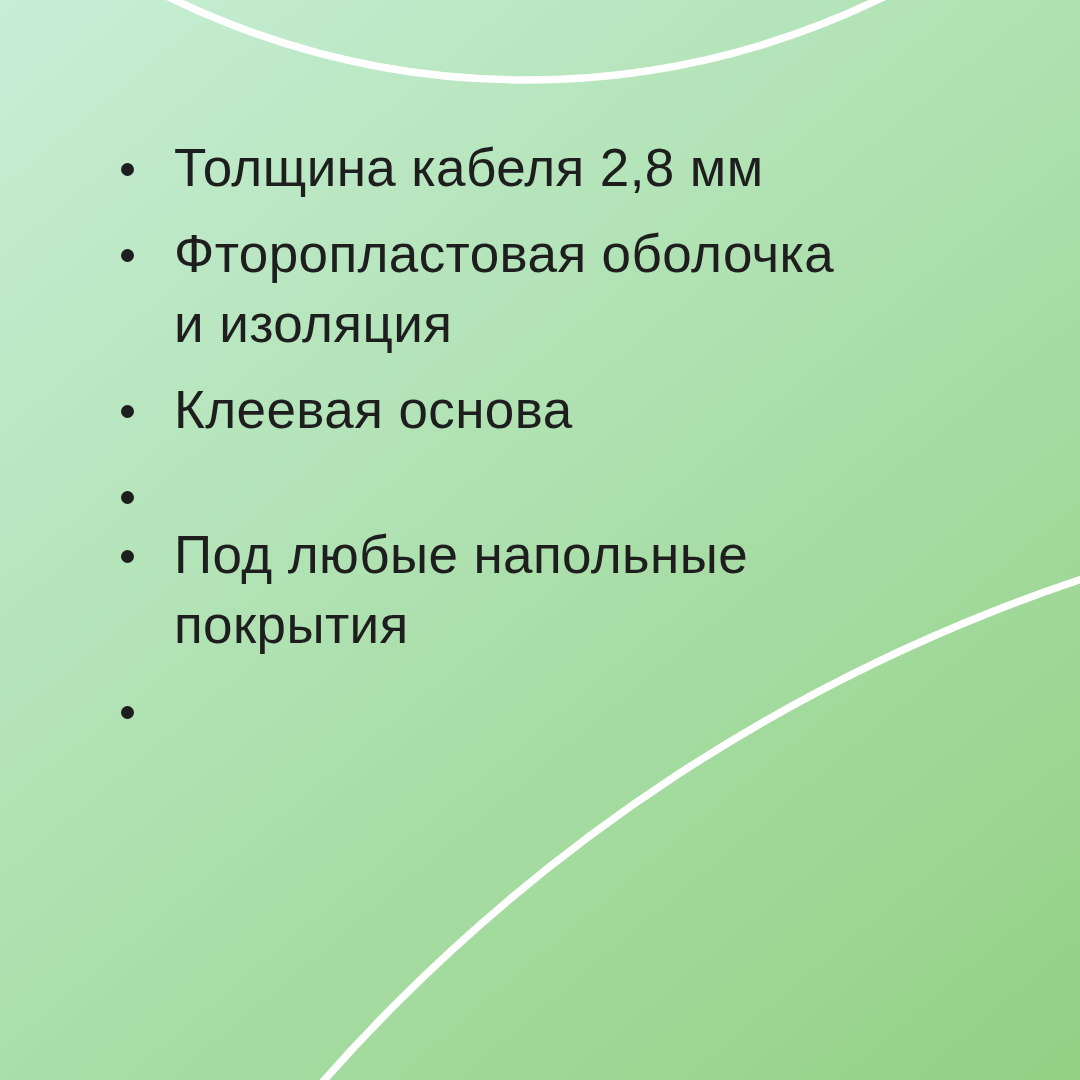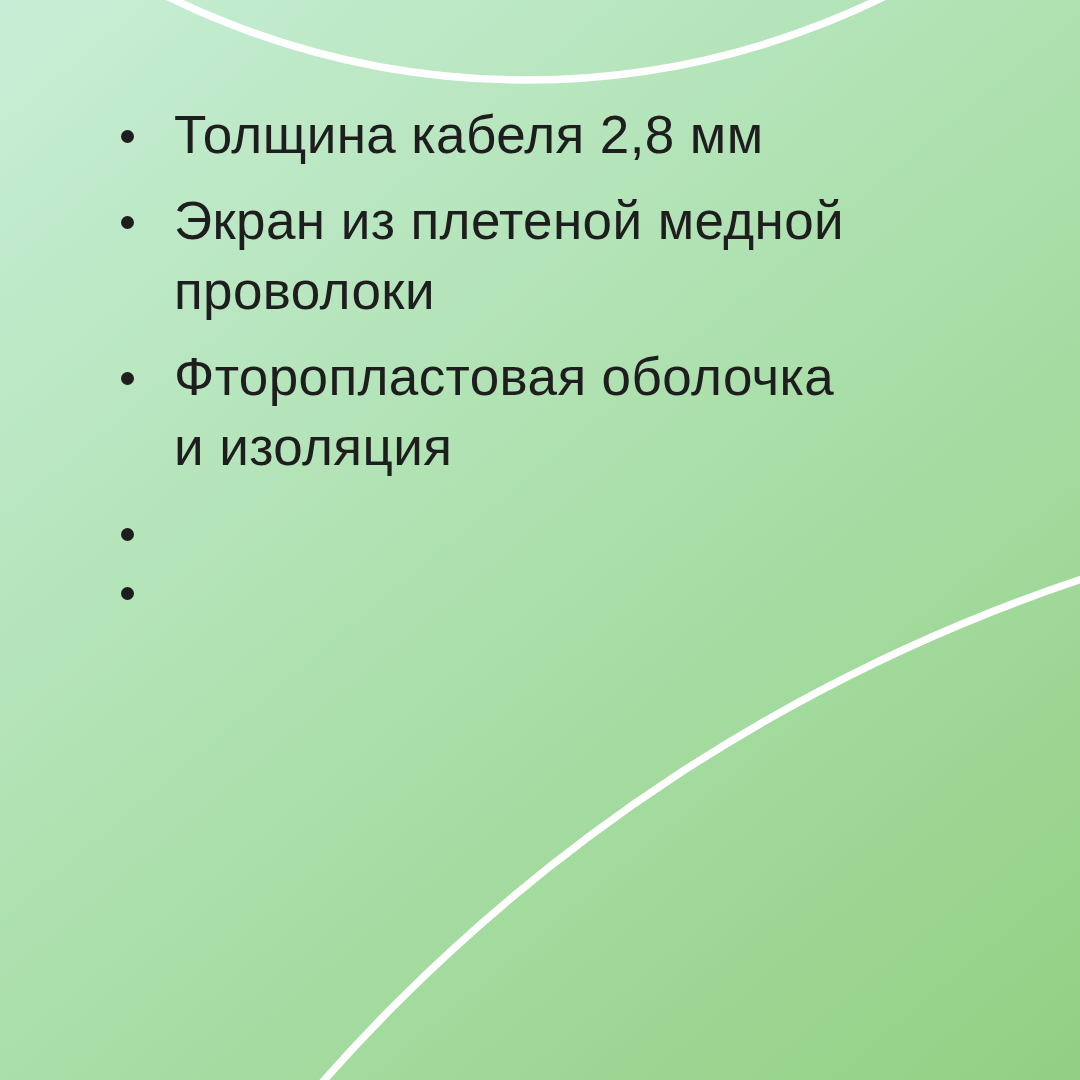--- a/index.html
+++ b/index.html
@@ -29,21 +29,21 @@
     height: 1080px;
     display: block;
   }
   .curve {
     fill: none;
     stroke: var(--curve);
     stroke-width: 7.5;
   }
   .list {
     position: absolute;
-    top: 100px;
+    top: 133px;
     left: 121px;
     width: 900px;
     list-style: none;
   }
   .item {
     display: flex;
     align-items: flex-start;
     margin-bottom: 16px;
   }
   .bullet {
@@ -76,29 +76,33 @@
     <circle class="curve" cx="1636" cy="2240" r="1751"></circle>
   </svg>
 
   <ul class="list">
     <li class="item">
       <span class="bullet"></span>
       <span class="item-text">Толщина кабеля 2,8 мм</span>
     </li>
     <li class="item">
       <span class="bullet"></span>
-      <span class="item-text">Экран из плетеной медной
-проволоки</span>
-    </li>
-    <li class="item">
-      <span class="bullet"></span>
       <span class="item-text">Фторопластовая оболочка
 и изоляция</span>
     </li>
     <li class="item">
       <span class="bullet"></span>
+      <span class="item-text">Клеевая основа</span>
+    </li>
+    <li class="item">
+      <span class="bullet"></span>
+    </li>
+    <li class="item">
+      <span class="bullet"></span>
+      <span class="item-text">Под любые напольные
+покрытия</span>
     </li>
     <li class="item">
       <span class="bullet"></span>
     </li>
   </ul>
 
 </div>
 
 </body></html>

